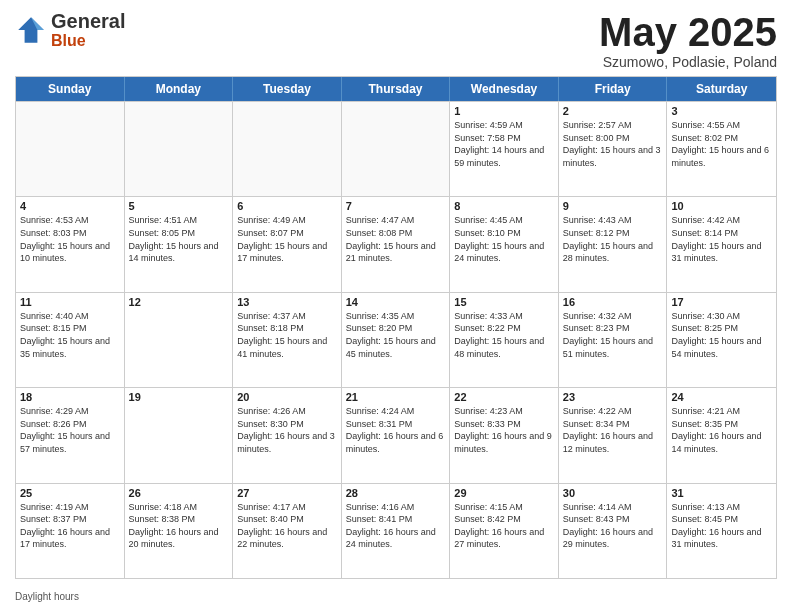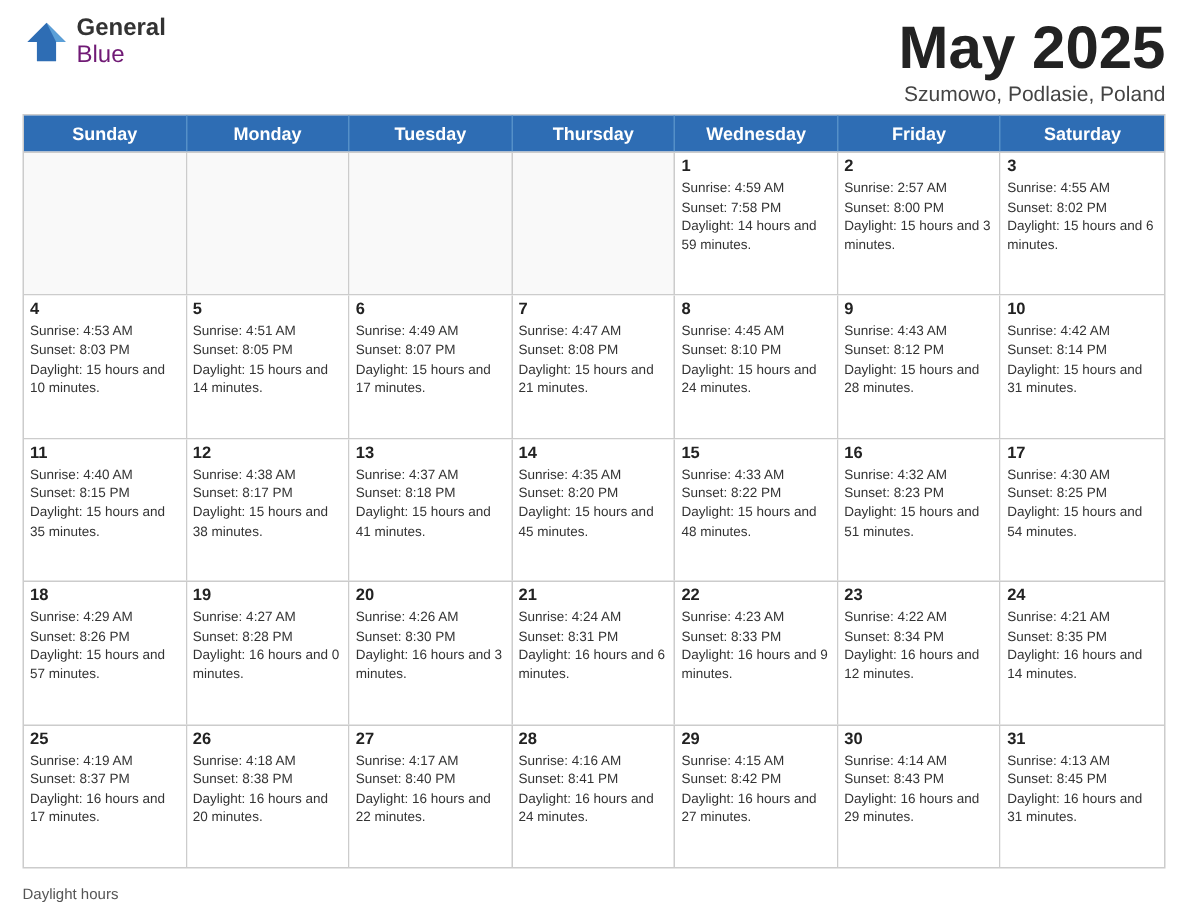--- a/index.html
+++ b/index.html
@@ -27,28 +27,28 @@
       display: flex;
       align-items: center;
       gap: 4px;
     }
     .logo-text {
       display: flex;
       flex-direction: column;
       line-height: 1.1;
     }
     .logo-general {
-      font-size: 16px;
+      font-size: 20px;
       font-weight: bold;
       color: #333;
     }
     .logo-blue {
       font-size: 16px;
-      font-weight: normal;
-      color: #701a75;
+      font-weight: bold;
+      color: #c2410c;
     }
     .logo-icon {
       width: 32px;
       height: 32px;
     }
     .title-block {
       text-align: right;
     }
     .title-month {
       font-size: 40px;
@@ -233,24 +233,20 @@
         <div class="cal-row">
           <div class="cal-cell">
             <div class="day-num">11</div>
             <div class="day-detail">Sunrise: 4:40 AM
 Sunset: 8:15 PM
 Daylight: 15 hours
 and 35 minutes.</div>
           </div>
           <div class="cal-cell">
             <div class="day-num">12</div>
-            <div class="day-detail">Sunrise: 4:38 AM
-Sunset: 8:17 PM
-Daylight: 15 hours
-and 38 minutes.</div>
           </div>
           <div class="cal-cell">
             <div class="day-num">13</div>
             <div class="day-detail">Sunrise: 4:37 AM
 Sunset: 8:18 PM
 Daylight: 15 hours
 and 41 minutes.</div>
           </div>
           <div class="cal-cell">
             <div class="day-num">14</div>
@@ -284,24 +280,20 @@
         <div class="cal-row">
           <div class="cal-cell">
             <div class="day-num">18</div>
             <div class="day-detail">Sunrise: 4:29 AM
 Sunset: 8:26 PM
 Daylight: 15 hours
 and 57 minutes.</div>
           </div>
           <div class="cal-cell">
             <div class="day-num">19</div>
-            <div class="day-detail">Sunrise: 4:27 AM
-Sunset: 8:28 PM
-Daylight: 16 hours
-and 0 minutes.</div>
           </div>
           <div class="cal-cell">
             <div class="day-num">20</div>
             <div class="day-detail">Sunrise: 4:26 AM
 Sunset: 8:30 PM
 Daylight: 16 hours
 and 3 minutes.</div>
           </div>
           <div class="cal-cell">
             <div class="day-num">21</div>

